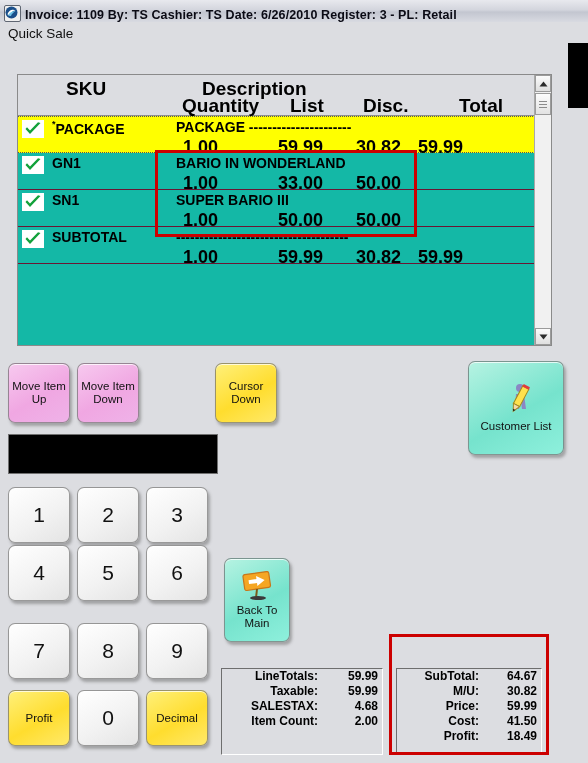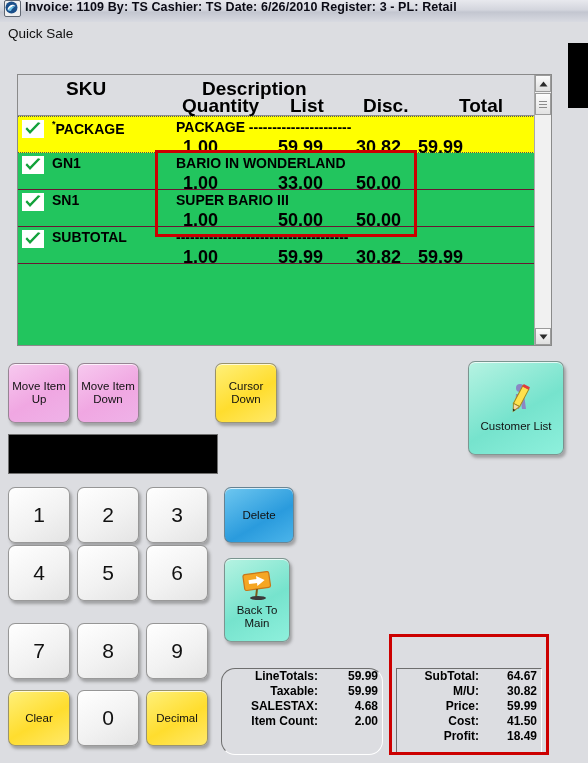--- a/index.html
+++ b/index.html
@@ -9,21 +9,21 @@
     font-family:"Liberation Sans", sans-serif;
     -webkit-font-smoothing:none;
   }
   .app{position:relative;width:588px;height:763px;}
 
   
   .titlebar{
     position:absolute;left:0;top:0;width:588px;height:22px;
     background:linear-gradient(180deg,#e8e9ee 0%,#d3d5dd 45%,#c3c6d0 55%,#d8dae1 100%);
     border-bottom:1px solid #9ea1ab;
-    display:flex;align-items:flex-start;
+    display:flex;align-items:flex-end;
   }
   .tb-icon{
     width:15px;height:15px;margin-left:4px;margin-right:4px;flex:0 0 auto;
     background:#f0f0f0;border:1px solid #5f6672;border-radius:2px;
     position:relative;overflow:hidden;
   }
   .tb-icon svg{position:absolute;left:0;top:0;}
   .tb-title{
     font-size:12.5px;font-weight:bold;color:#0a0a14;white-space:nowrap;
     letter-spacing:.1px;
@@ -54,21 +54,21 @@
     position:absolute;font-size:19px;font-weight:bold;color:#000;
     white-space:nowrap;
   }
   .h-sku{left:48px;top:3px;}
   .h-desc{left:184px;top:3px;}
   .h-qty{left:164px;top:20px;}
   .h-price{left:272px;top:20px;}
   .h-disc{left:345px;top:20px;}
   .h-total{left:441px;top:20px;}
 
-  .gbody{position:relative;height:229px;overflow:hidden;background:#22c55e;}
+  .gbody{position:relative;height:229px;overflow:hidden;background:#14b8a6;}
   .row{position:relative;height:37px;box-sizing:border-box;}
   .row.alt-sep{border-bottom:1px solid #6b1533;}
   .row.yellow{background:#ffff00;border-bottom:1px dotted #555;}
   .row.yellow.top{border-top:1px dotted #555;}
 
   .chk{
     position:absolute;left:4px;top:3px;width:22px;height:18px;
     background:#fff;display:flex;align-items:center;justify-content:center;
   }
   .row.yellow .chk{background:#fff;}
@@ -138,21 +138,21 @@
   .display{
     position:absolute;left:8px;top:434px;width:210px;height:40px;
     background:#000;border:1px solid #707070;box-sizing:border-box;
   }
 
   
   .panel{
     position:absolute;box-sizing:border-box;
     background:#dcdde1;border:1px solid #6e6e6e;border-right-color:#fff;border-bottom-color:#fff;
   }
-  #panel-left{left:221px;top:668px;width:162px;height:87px;border-radius:14px;}
+  #panel-left{left:221px;top:668px;width:162px;height:87px;}
   #panel-right{left:396px;top:668px;width:146px;height:87px;}
   .prow{position:relative;height:15px;}
   .plabel{position:absolute;right:62px;top:0;font-size:12px;font-weight:bold;color:#000;white-space:nowrap;}
   .pval{position:absolute;right:4px;top:0;font-size:12px;font-weight:bold;color:#000;white-space:nowrap;}
   #panel-left .plabel{right:64px;}
 </style>
 </head>
 <body>
 
 <div class="app">
@@ -310,33 +310,30 @@
       <div class="btn white num" style="left: 8px; top: 623px; width: 62px; height: 56px;">
         <span class="lbl">7</span>
       </div>
       <div class="btn white num" style="left: 77px; top: 623px; width: 62px; height: 56px;">
         <span class="lbl">8</span>
       </div>
       <div class="btn white num" style="left: 146px; top: 623px; width: 62px; height: 56px;">
         <span class="lbl">9</span>
       </div>
       <div class="btn yellow" style="left: 8px; top: 690px; width: 62px; height: 56px;">
-        <span class="lbl">Clear</span>
+        <span class="lbl">Profit</span>
       </div>
       <div class="btn white num" style="left: 77px; top: 690px; width: 62px; height: 56px;">
         <span class="lbl">0</span>
       </div>
       <div class="btn yellow" style="left: 146px; top: 690px; width: 62px; height: 56px;">
         <span class="lbl">Decimal</span>
       </div>
     </div>
 
-  <div class="btn blue" style="left:224px;top:487px;width:70px;height:56px;">
-    <span class="lbl">Delete</span>
-  </div>
 
   <div class="btn aqua" style="left:224px;top:558px;width:66px;height:84px;">
     <span class="ico">
       <svg width="36" height="30" viewBox="0 0 36 30">
         <g transform="rotate(-8 18 12)">
           <rect x="5" y="2" width="26" height="16" rx="2" fill="#f5a623" stroke="#c8761a" stroke-width="1.2"></rect>
           <path d="M26 10 L18 5 L18 8 L10 8 L10 12 L18 12 L18 15 Z" fill="#ffffff"></path>
         </g>
         <path d="M18 18 L17 27" stroke="#7a5a1a" stroke-width="2"></path>
         <ellipse cx="19" cy="27" rx="8" ry="2" fill="#3b3b3b"></ellipse>

